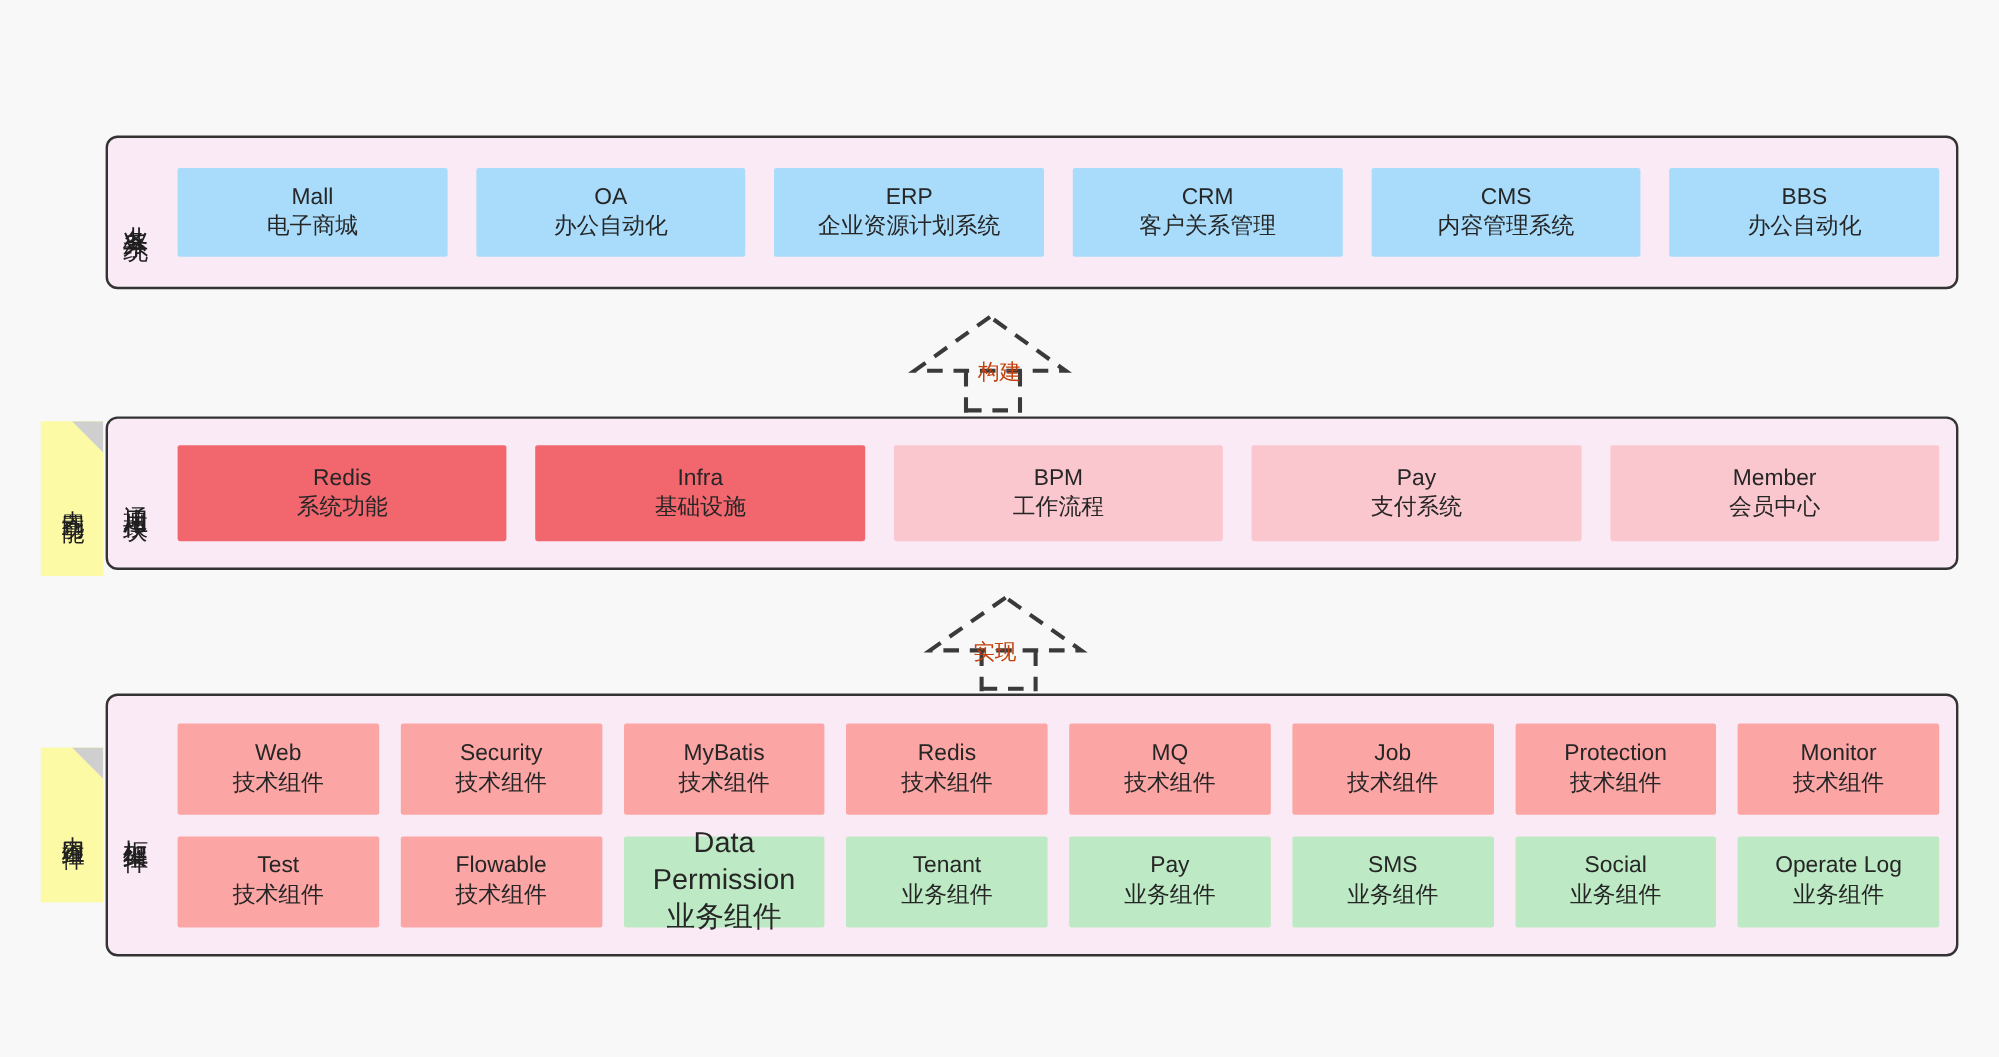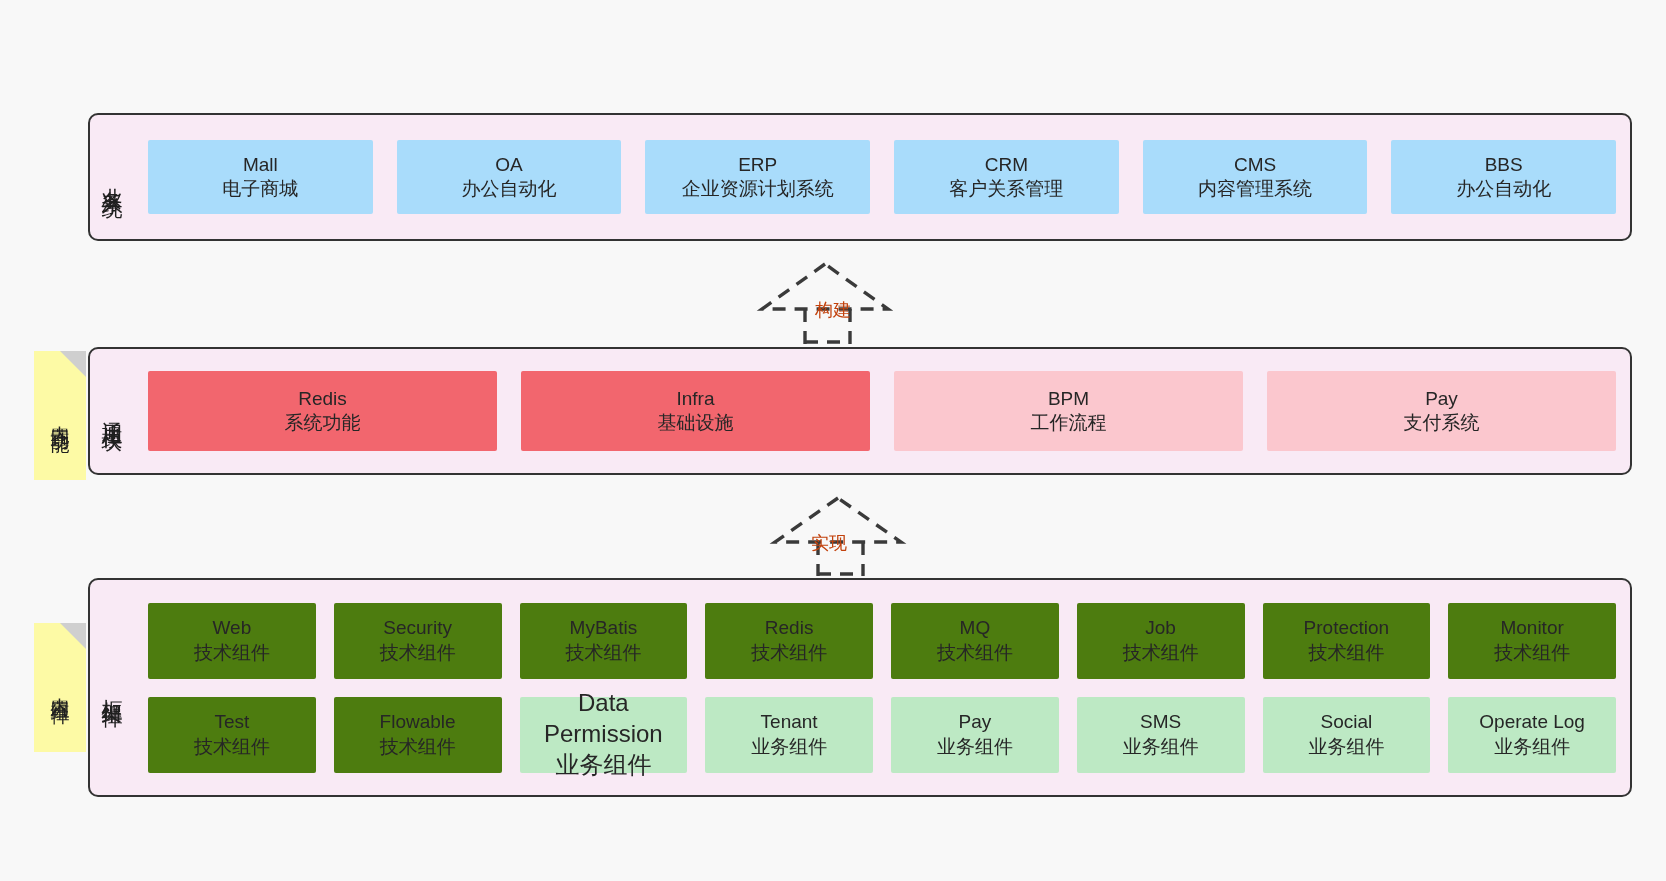--- a/index.html
+++ b/index.html
@@ -77,21 +77,21 @@
     padding: 4px 18px;
     user-select: none;
   }
   .card .ttl { display: block; }
   .card .sub { display: block; }
 
   
   .c-blue       { background: #a9dcfb; }
   .c-red        { background: #f2666e; }
   .c-pink       { background: #fbc7ce; }
-  .c-green      { background: #4d7c0f; }
+  .c-green      { background: #fca5a5; }
   .c-lightgreen { background: #bde9c4; }
 
   
   .note {
     position: absolute;
     box-sizing: border-box;
     background: #fdfaa5;
     display: flex;
     align-items: center;
     justify-content: center;
@@ -193,20 +193,24 @@
           <span class="sub">基础设施</span>
         </div>
         <div class="card c-pink">
           <span class="ttl">BPM</span>
           <span class="sub">工作流程</span>
         </div>
         <div class="card c-pink">
           <span class="ttl">Pay</span>
           <span class="sub">支付系统</span>
         </div>
+        <div class="card c-pink">
+          <span class="ttl">Member</span>
+          <span class="sub">会员中心</span>
+        </div>
       </div>
     </div>
   </div>
 
   <div class="arrow" style="left:773px; top:496px; width:140px; height:80px;">
     <svg width="140" height="80" viewBox="0 0 140 80" fill="none">
       <path d="M 65 2 L 2 46 L 128 46 Z" stroke="#3a3a3a" stroke-width="3.4" fill="none" stroke-dasharray="13 9" stroke-linejoin="miter"></path>
       <path d="M 45 46 L 45 80 M 90 46 L 90 80 M 45 78 L 90 78" stroke="#3a3a3a" stroke-width="3.4" fill="none" stroke-dasharray="13 9"></path>
     </svg>
     <span class="alabel" style="left:38px; top:35px;">实现</span>

